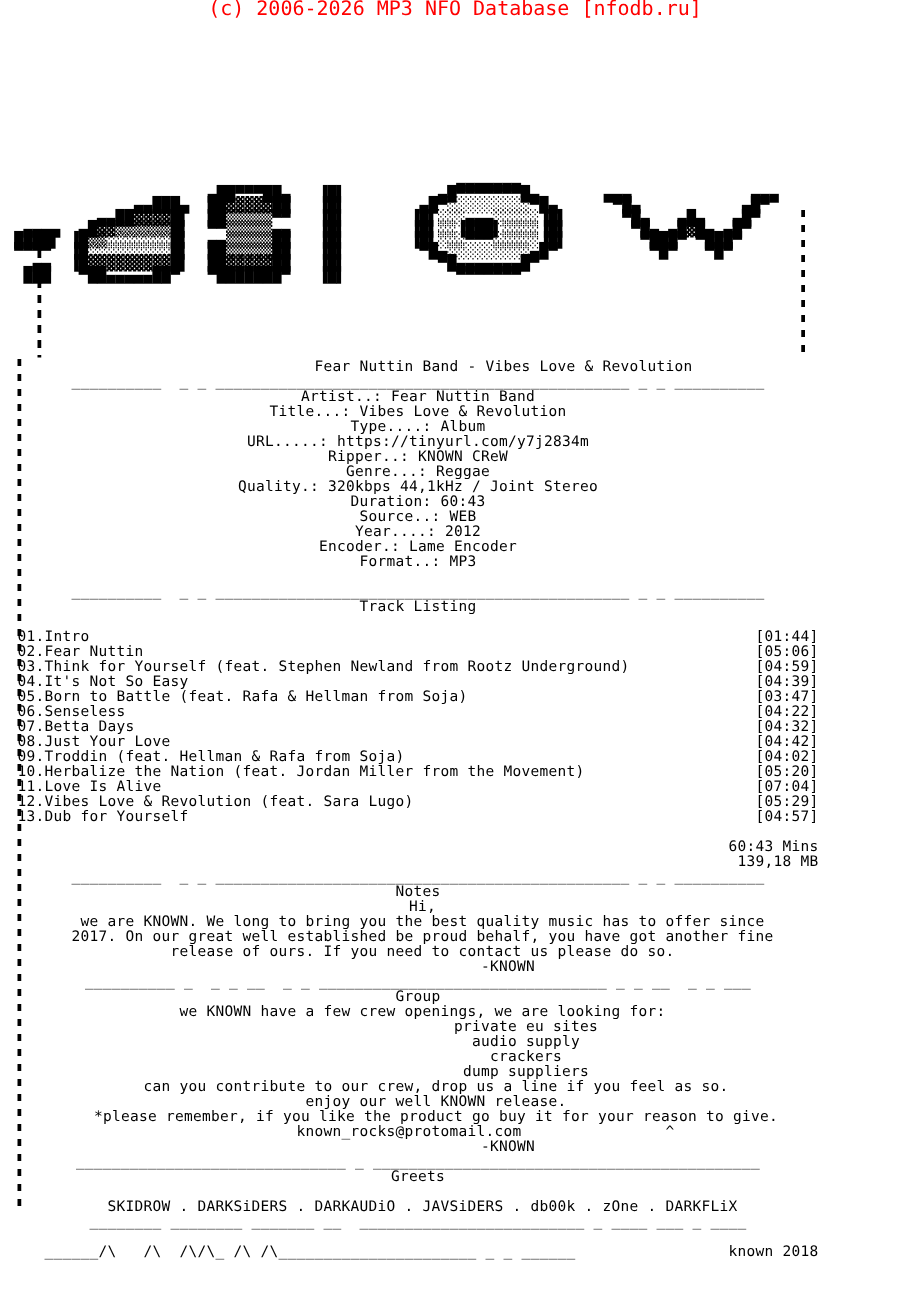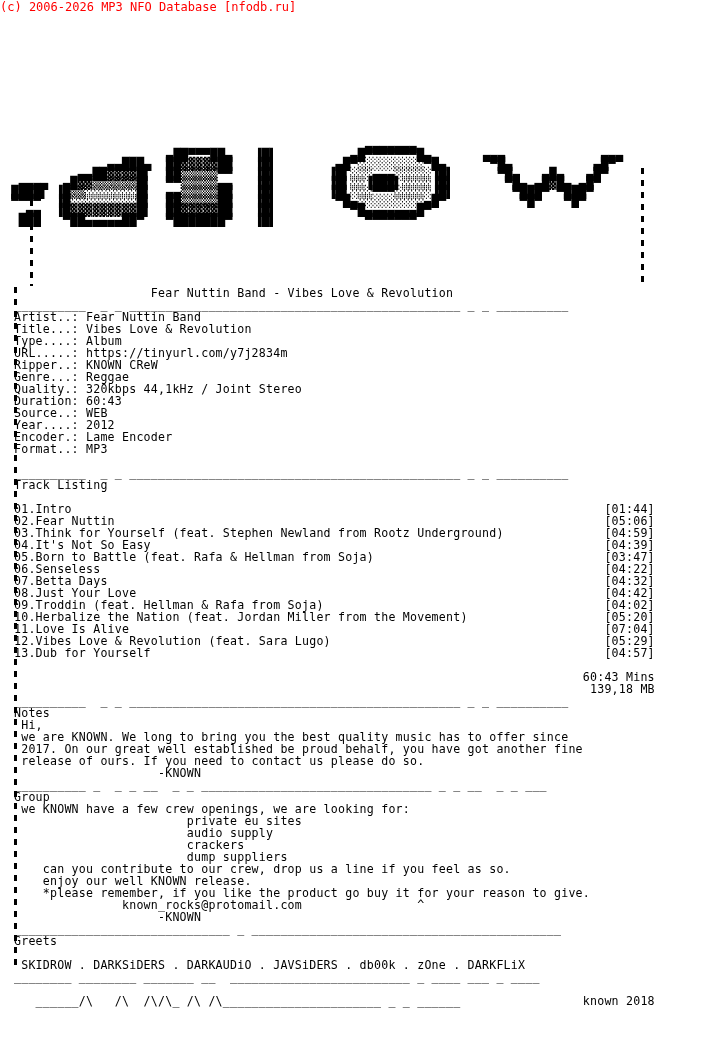--- a/index.html
+++ b/index.html
@@ -7,24 +7,24 @@
   body{
     width:728px;height:1044px;overflow:hidden;
     font-family:"DejaVu Sans Mono","Liberation Mono",monospace;
     color:#000000;
   }
   .page{position:relative;width:728px;height:1044px;}
 
   
   .copyright{
     position:absolute;top:0px;left:0;width:728px;
-    text-align:left;
+    text-align:center;
     color:#ff0000;
     font-family:"DejaVu Sans Mono","Liberation Mono",monospace;
-    font-size:12px;line-height:14px;
+    font-size:16px;line-height:14px;
     letter-spacing:0px;
     white-space:pre;
   }
 
   
   .logo{
     position:absolute;left:4px;top:142px;
     font-family:"DejaVu Sans Mono","Liberation Mono",monospace;
     font-size:12px;
     line-height:9.2px;
@@ -36,20 +36,21 @@
   }
 
   
   .body-block{
     position:absolute;left:14px;top:287px;
     font-family:"DejaVu Sans Mono","Liberation Mono",monospace;
     font-size:11.6px;
     line-height:12.0px;
     white-space:pre;
     letter-spacing:0.22px;
+    text-align:center;
   }
   .row{display:block;height:12px;}
 
   
   .rail{
     position:absolute;left:14px;top:287px;width:3px;height:678px;
     background:repeating-linear-gradient(
         to bottom,
         #000 0px,#000 6px,
         transparent 6px,transparent 12px);

